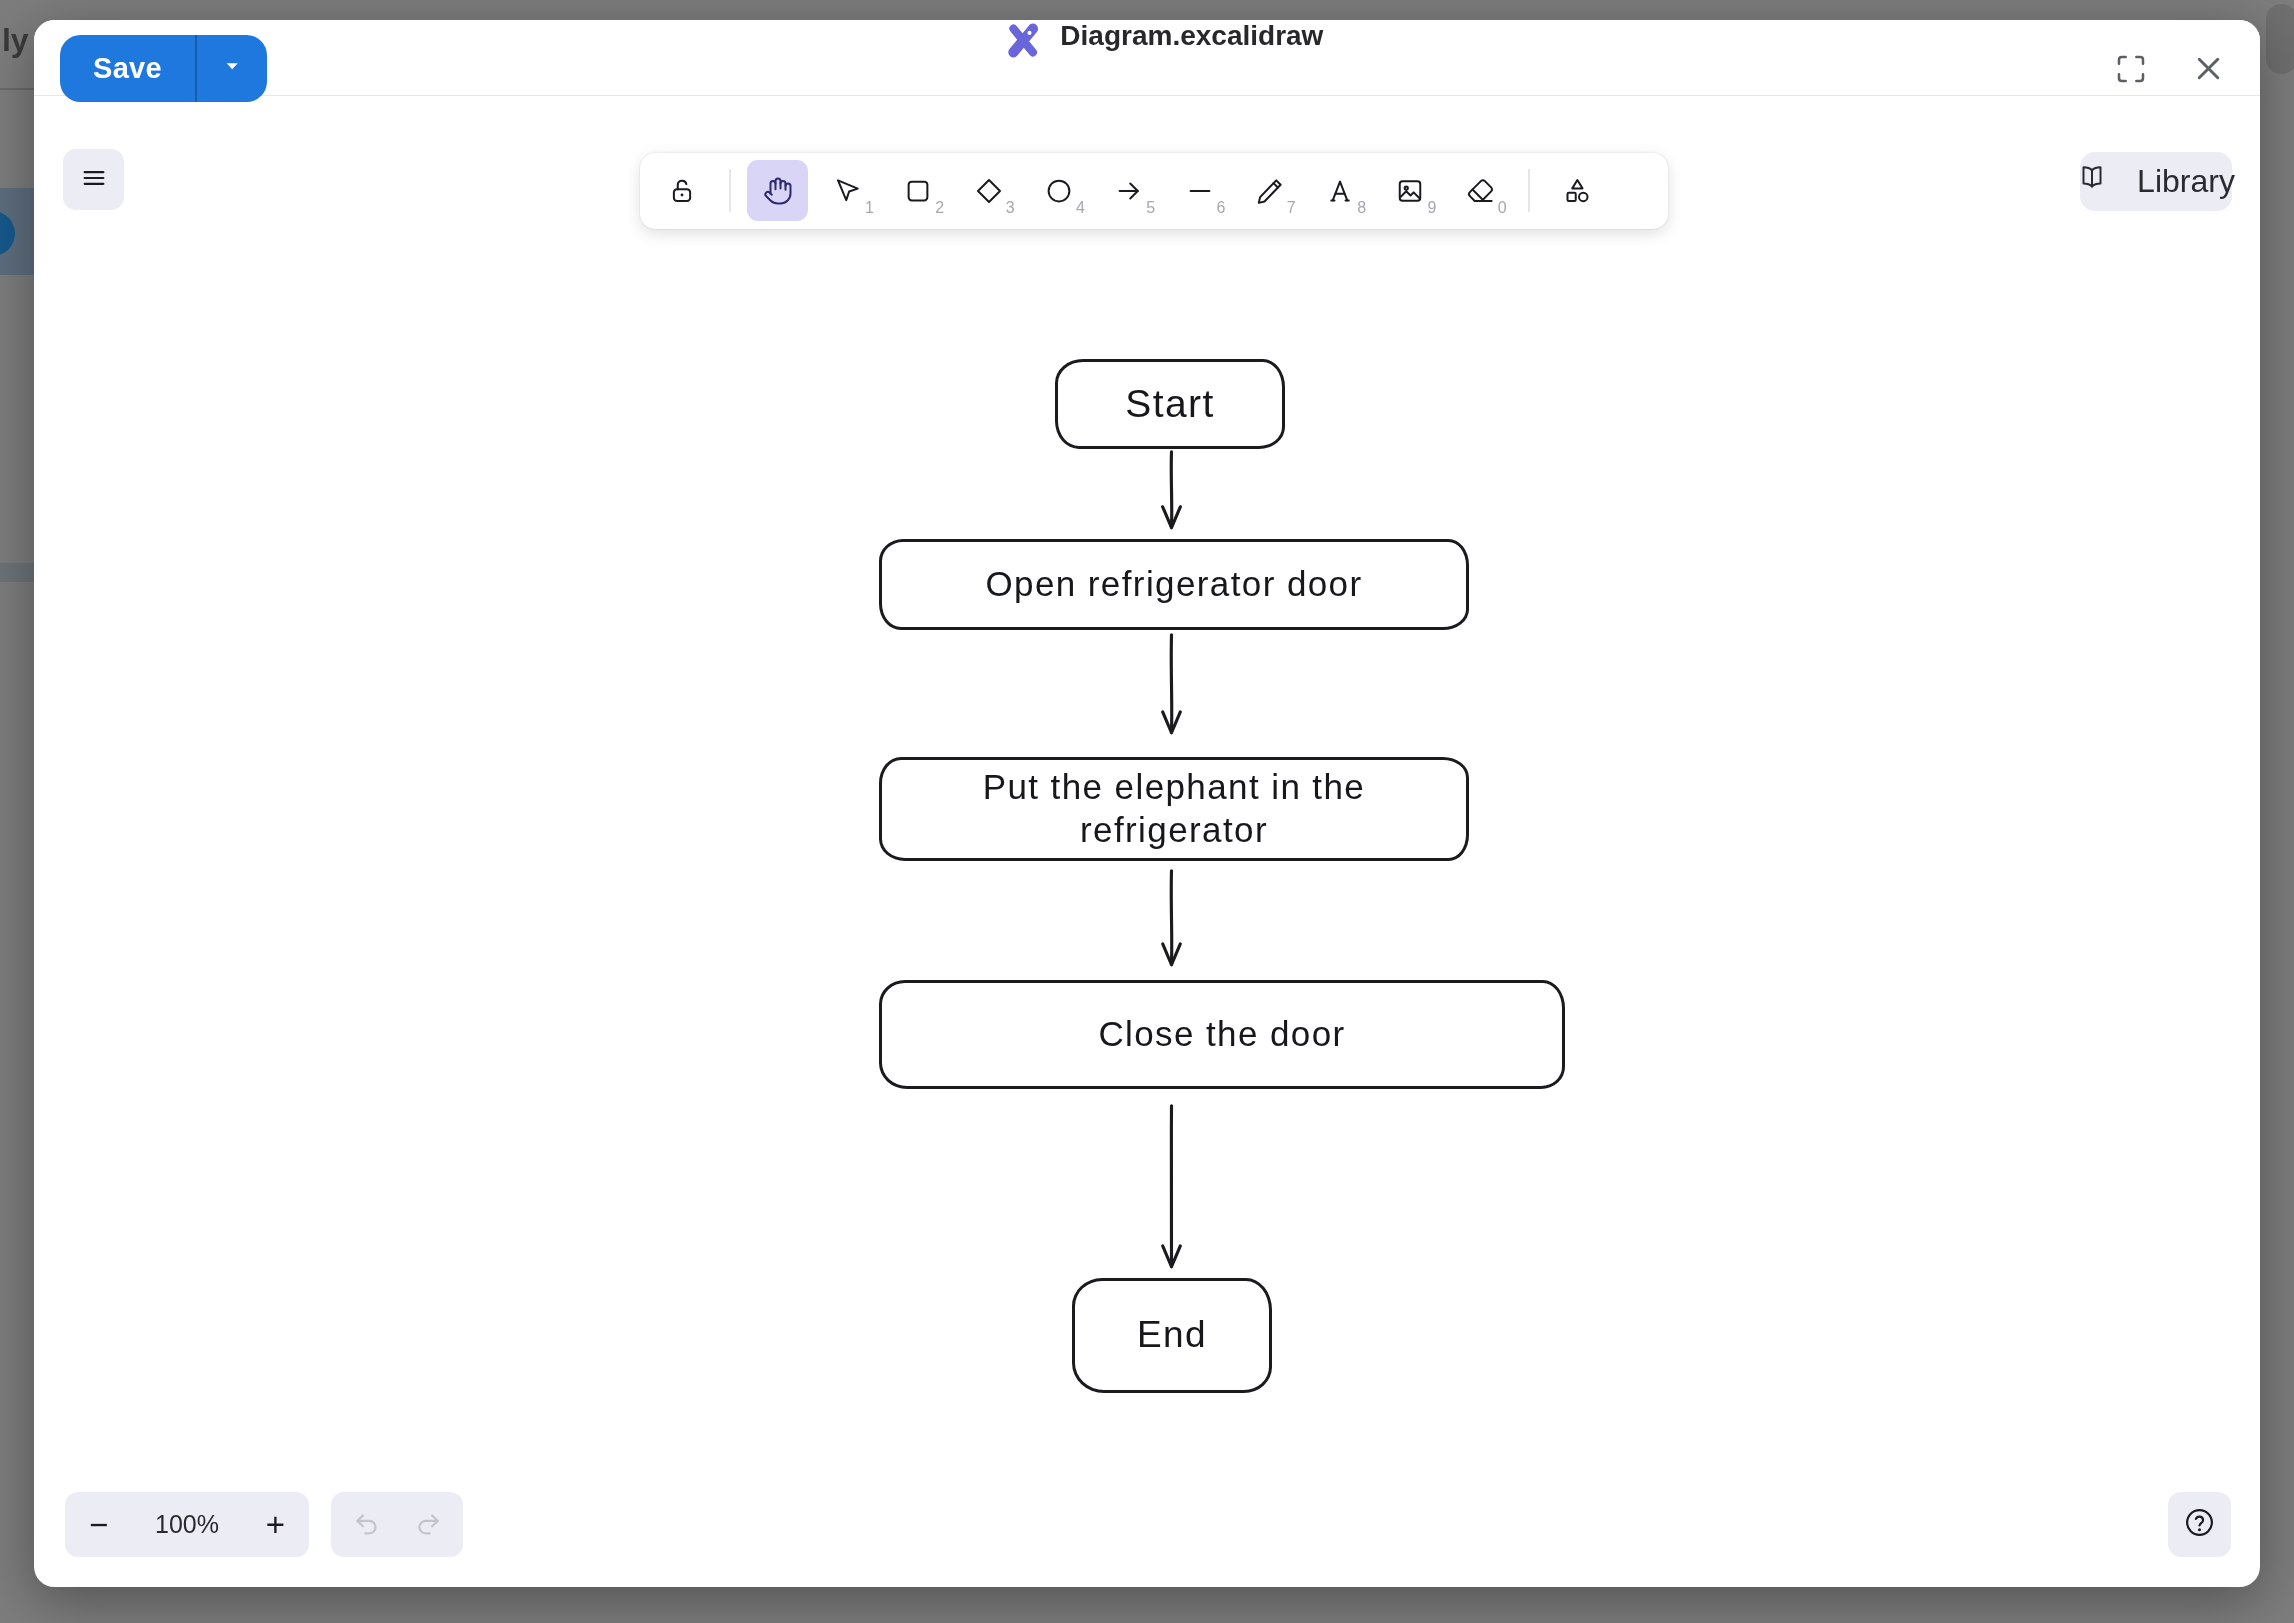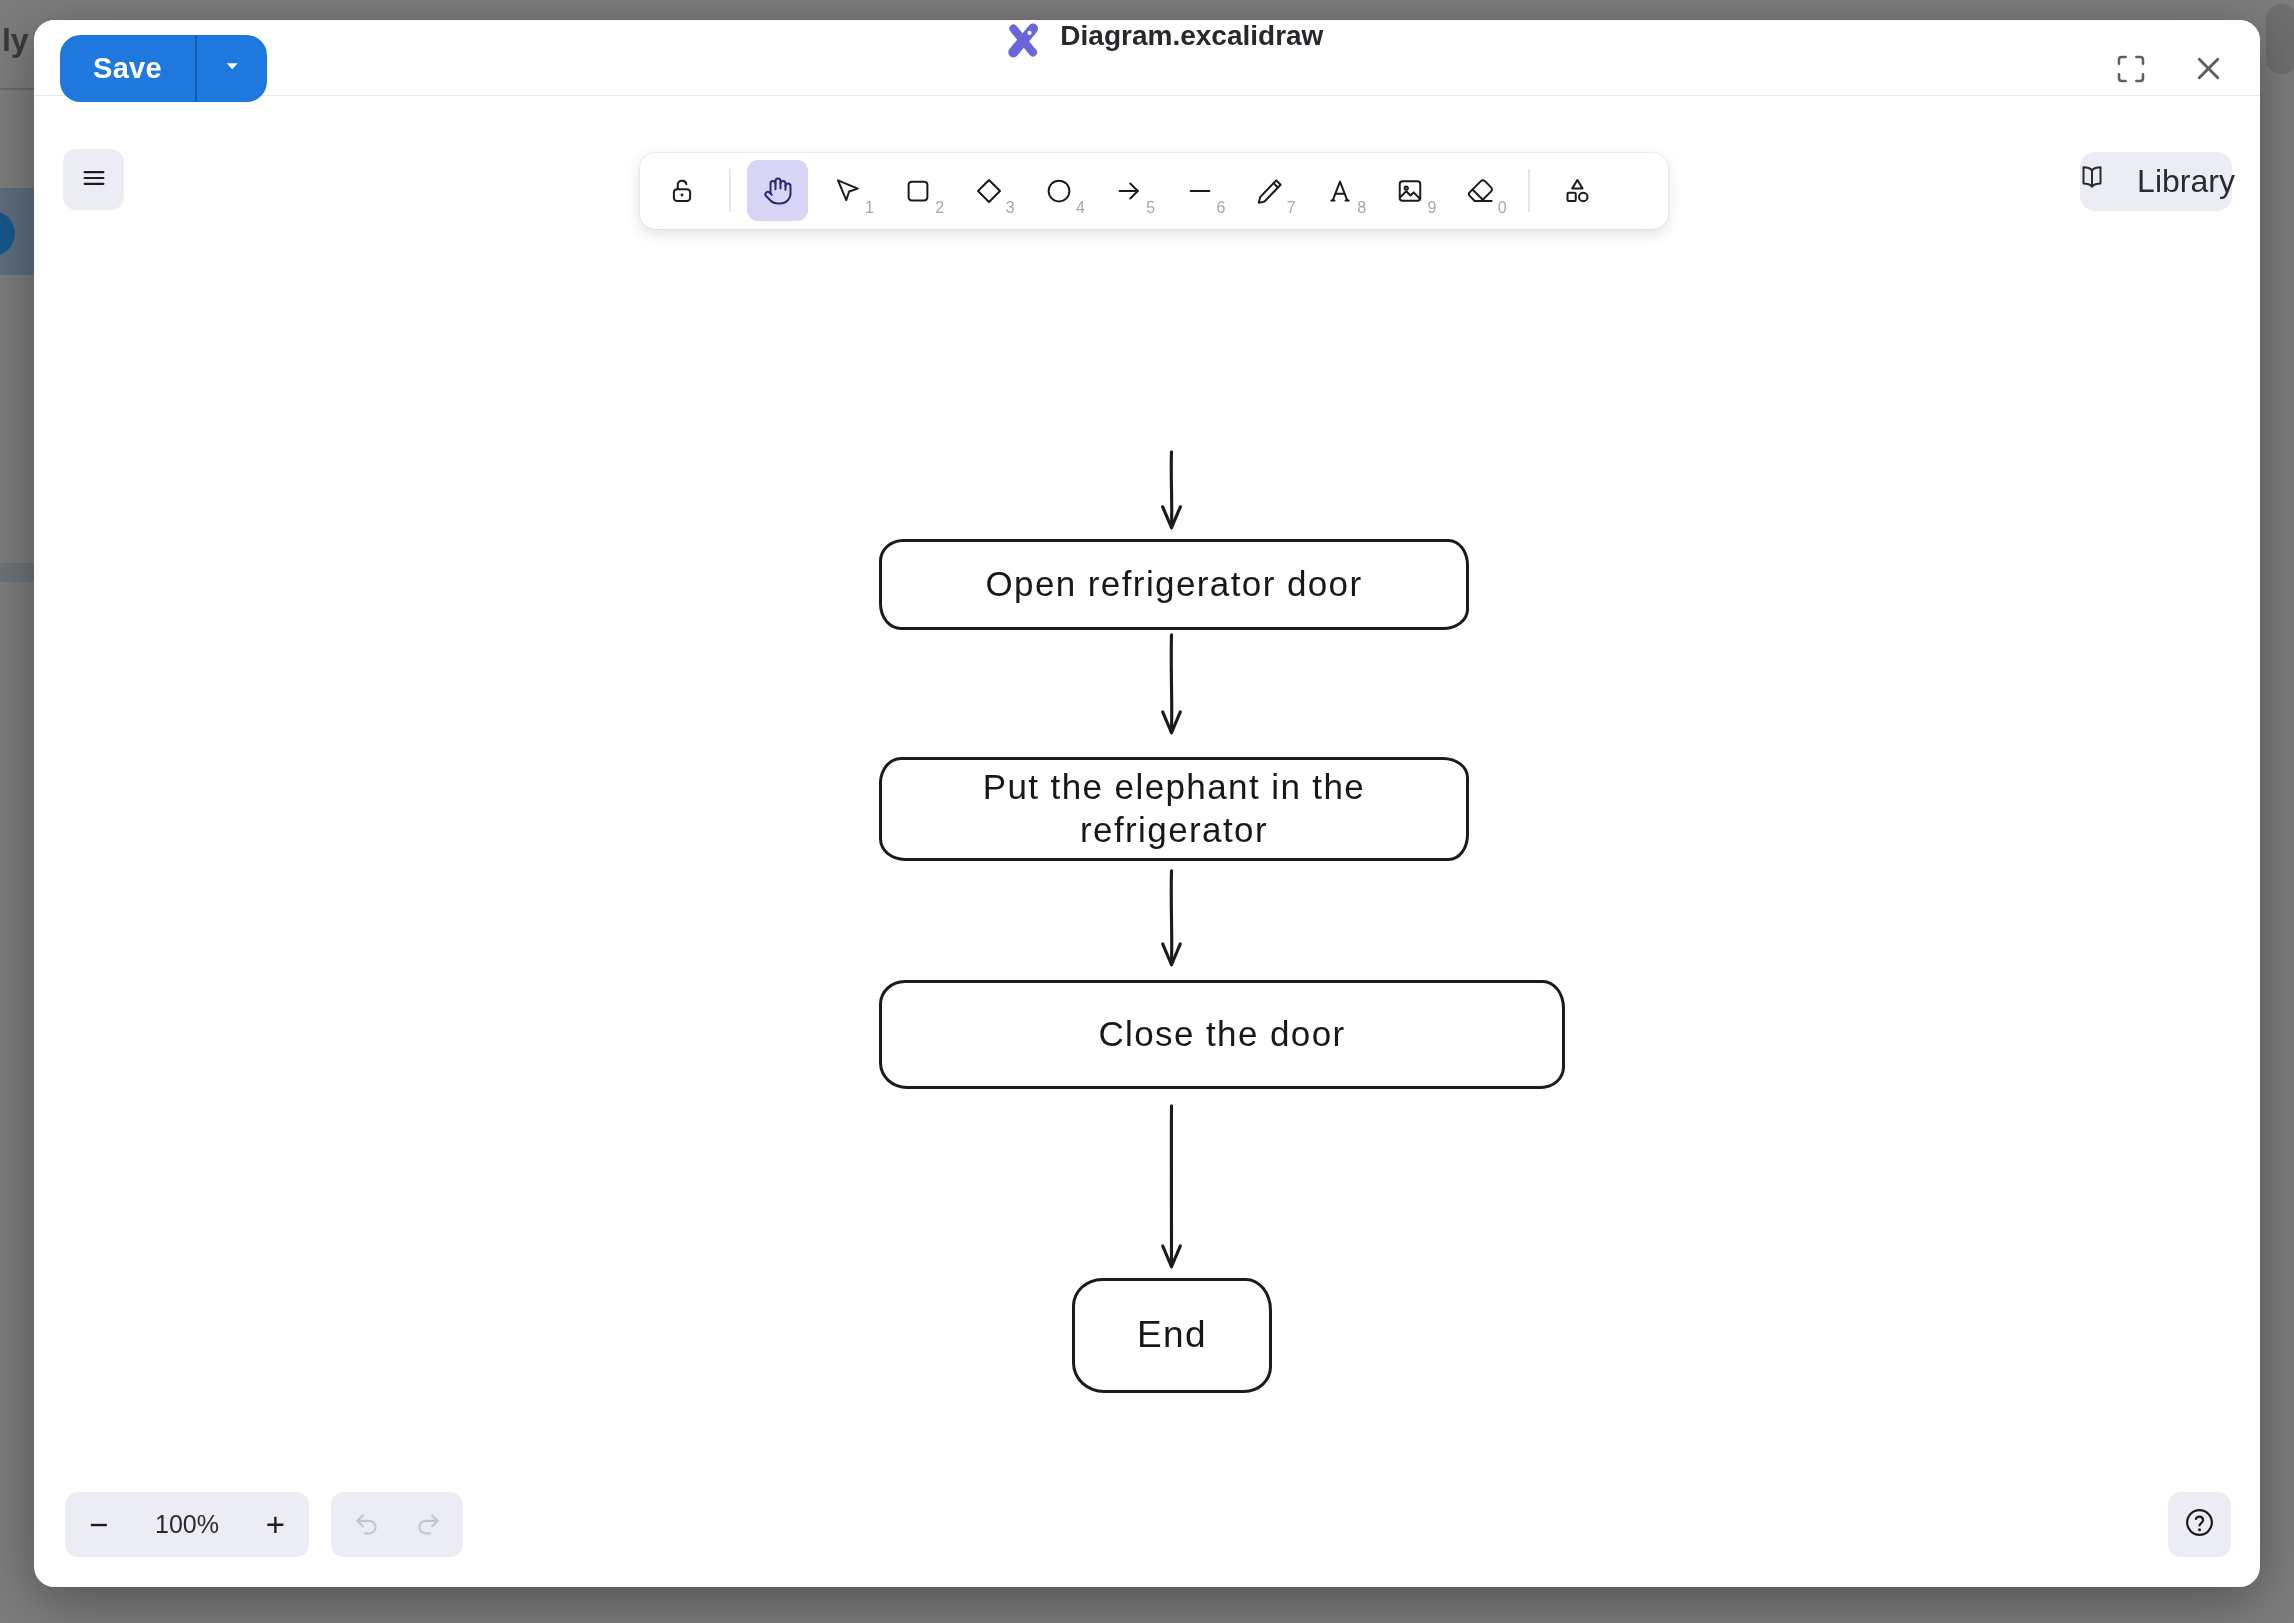--- a/index.html
+++ b/index.html
@@ -283,20 +283,21 @@
   <div class="island library-btn">
     <span>
       <svg width="30" height="30" viewBox="0 0 24 24" fill="none" stroke="#2a2b30" stroke-width="1.6" stroke-linecap="round" stroke-linejoin="round">
         <path d="M12 6.6C10.4 4.9 8.2 4.2 5.2 4.2v13c3 0 5.2.7 6.8 2.4 1.6-1.7 3.8-2.4 6.8-2.4v-13c-3 0-5.2.7-6.8 2.4Z"></path>
         <path d="M12 6.6v13"></path>
       </svg>
     </span>
     <span>Library</span>
   </div>
 
+  <div class="node node-0">Start</div>
 
   <div class="arrow a-0">
     <svg width="41" height="82" viewBox="0 0 44 88" fill="none" stroke="#1b1b1f" stroke-width="3.4" stroke-linecap="round" stroke-linejoin="round">
       <path d="M22 3 C21 30 23 56 22 84"></path>
         <path d="M12.5 62 22 84.5 31.5 62"></path>
     </svg>
   </div>
 
   <div class="node node-1">Open refrigerator door</div>
 

